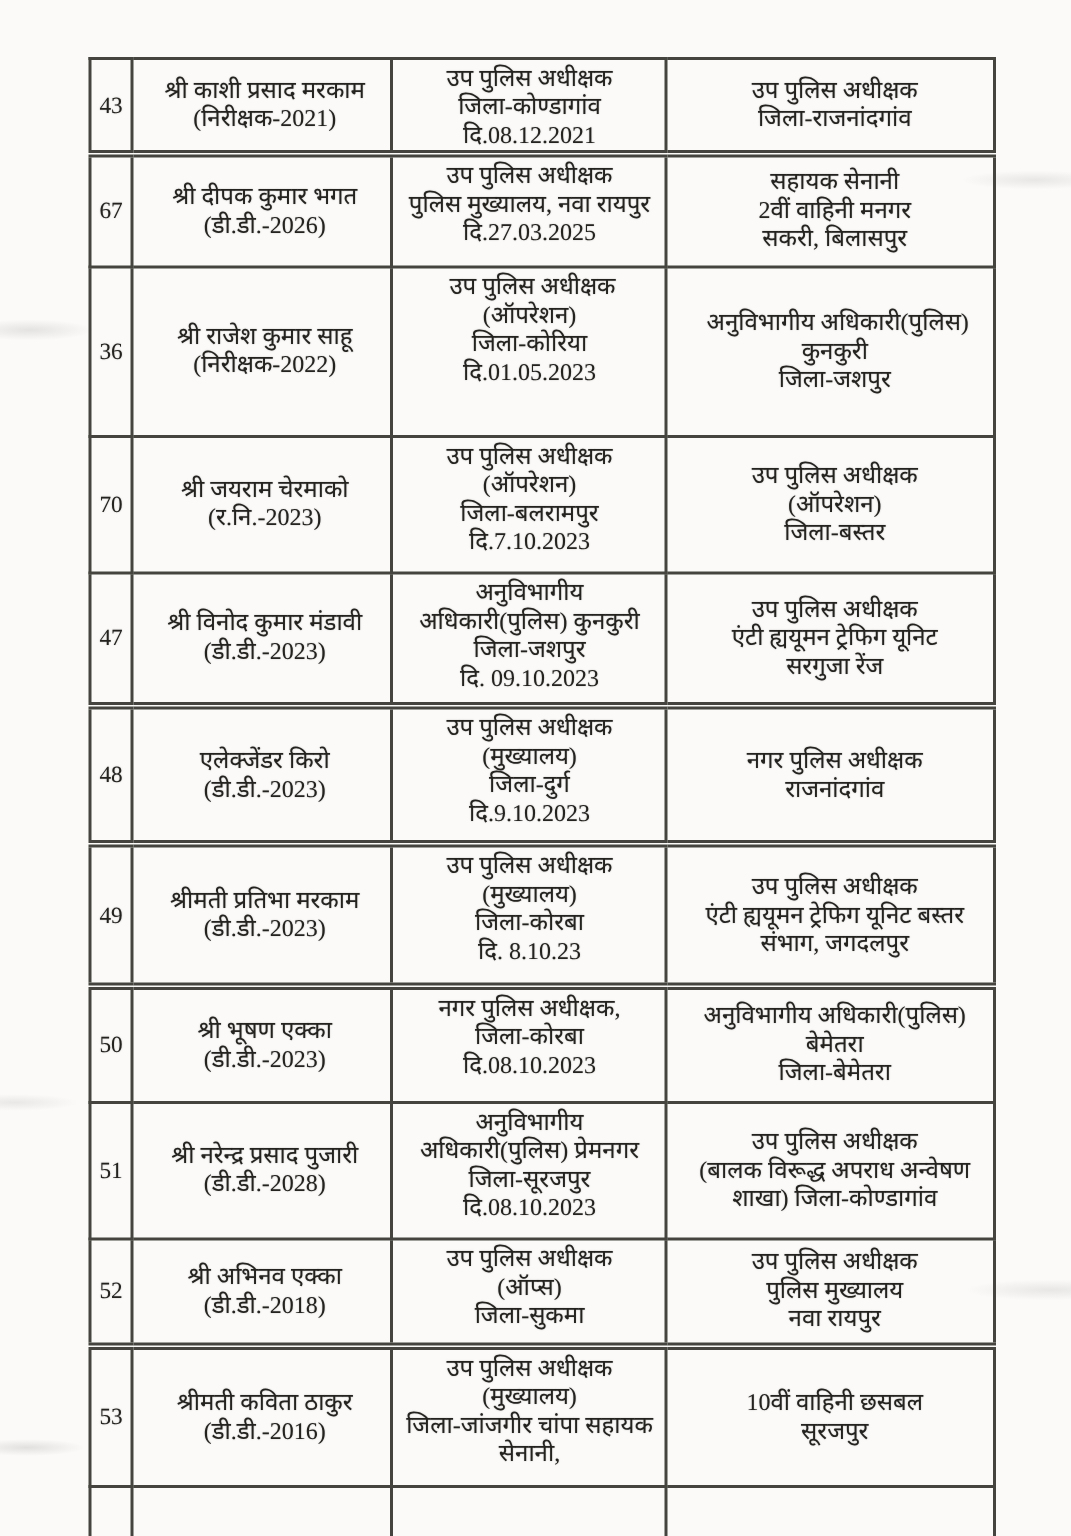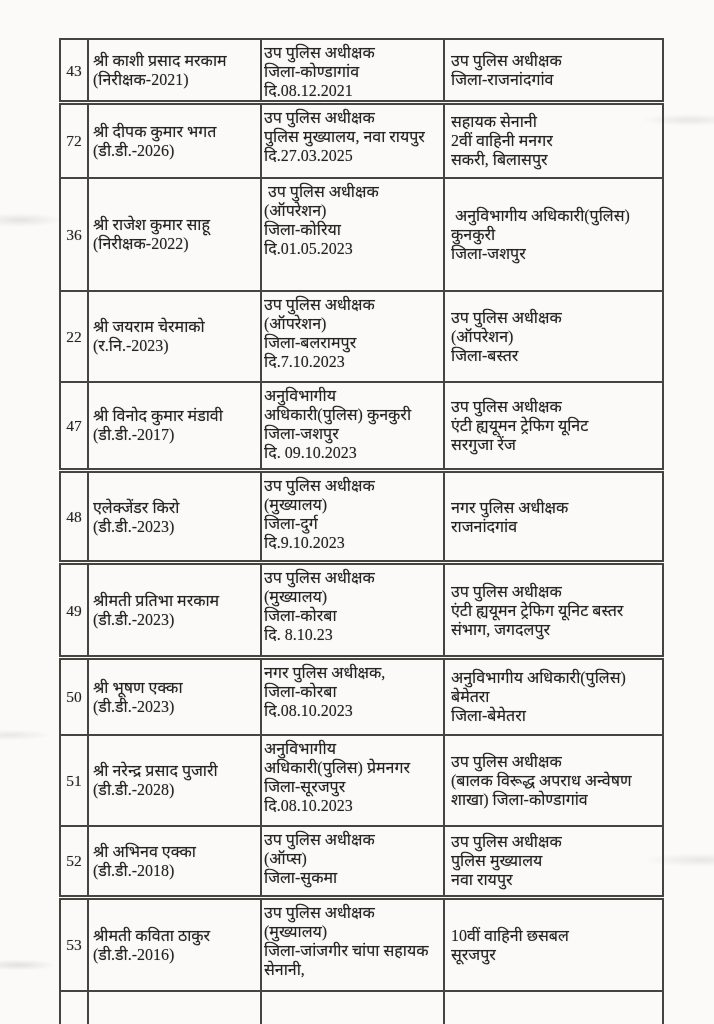--- a/index.html
+++ b/index.html
@@ -24,20 +24,21 @@
   }
   table.doc{border-left:2px solid #45443f;border-right:2px solid #45443f;border-top:1px solid #b9b5ad;}
   col.c0{width:28px}col.c1{width:173px}col.c2{width:183px}col.c3{width:219px}
   td{
     border:2px solid #45443f;
     color:#242320;
     font-size:16px;line-height:19px;
     white-space:pre;overflow:hidden;
     padding:0;vertical-align:middle;
     text-shadow:0 0 1px rgba(40,40,40,.35);
+    text-align:center;
   }
   td.c0{text-align:center;font-size:15.5px;margin-left:43px;}
   td.c1{padding-left:4px;}
   td.c2{vertical-align:top;padding:3px 1px 0 2px;}
   td.c3{padding-left:6px;}
   tr{height:auto;}
   tr:nth-child(1){height:57px}
   tr:nth-child(2){height:75px}
   tr:nth-child(3){height:113px}
   tr:nth-child(4){height:91px}
@@ -69,21 +70,21 @@
           <td class="c0">43</td>
           <td class="c1">श्री काशी प्रसाद मरकाम
 (निरीक्षक-2021)</td>
           <td class="c2">उप पुलिस अधीक्षक
 जिला-कोण्डागांव
 दि.08.12.2021</td>
           <td class="c3">उप पुलिस अधीक्षक
 जिला-राजनांदगांव</td>
         </tr>
         <tr>
-          <td class="c0">72</td>
+          <td class="c0">67</td>
           <td class="c1">श्री दीपक कुमार भगत
 (डी.डी.-2026)</td>
           <td class="c2">उप पुलिस अधीक्षक
 पुलिस मुख्यालय, नवा रायपुर
 दि.27.03.2025</td>
           <td class="c3">सहायक सेनानी
 2वीं वाहिनी मनगर
 सकरी, बिलासपुर</td>
         </tr>
         <tr>
@@ -92,35 +93,35 @@
 (निरीक्षक-2022)</td>
           <td class="c2"> उप पुलिस अधीक्षक
 (ऑपरेशन)
 जिला-कोरिया
 दि.01.05.2023</td>
           <td class="c3"> अनुविभागीय अधिकारी(पुलिस)
 कुनकुरी
 जिला-जशपुर</td>
         </tr>
         <tr>
-          <td class="c0">22</td>
+          <td class="c0">70</td>
           <td class="c1">श्री जयराम चेरमाको
 (र.नि.-2023)</td>
           <td class="c2">उप पुलिस अधीक्षक
 (ऑपरेशन)
 जिला-बलरामपुर
 दि.7.10.2023</td>
           <td class="c3">उप पुलिस अधीक्षक
 (ऑपरेशन)
 जिला-बस्तर</td>
         </tr>
         <tr>
           <td class="c0">47</td>
           <td class="c1">श्री विनोद कुमार मंडावी
-(डी.डी.-2017)</td>
+(डी.डी.-2023)</td>
           <td class="c2">अनुविभागीय
 अधिकारी(पुलिस) कुनकुरी
 जिला-जशपुर
 दि. 09.10.2023</td>
           <td class="c3">उप पुलिस अधीक्षक
 एंटी ह्ययूमन ट्रेफिग यूनिट
 सरगुजा रेंज</td>
         </tr>
         <tr>
           <td class="c0">48</td>

